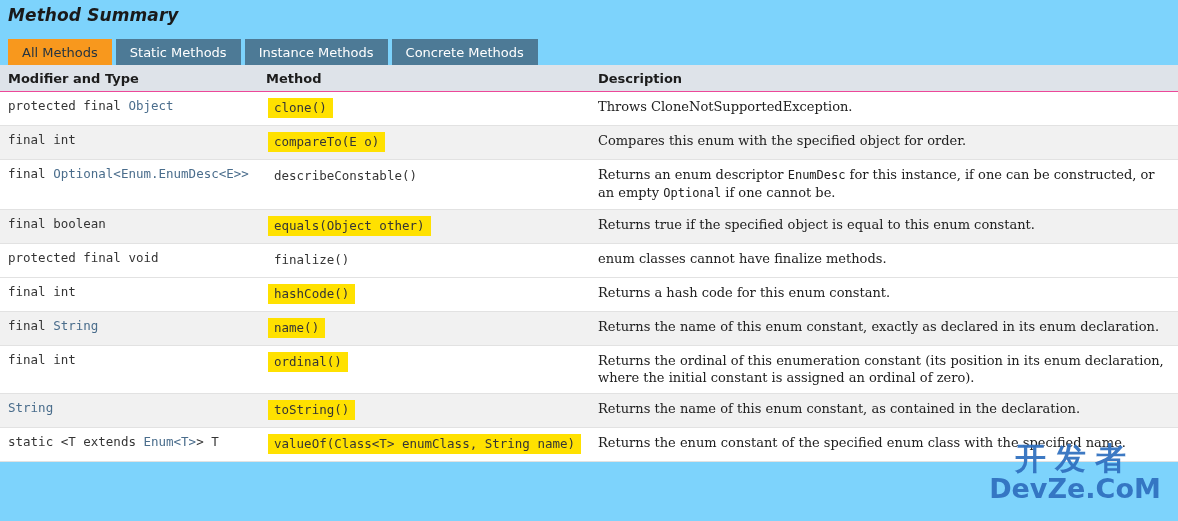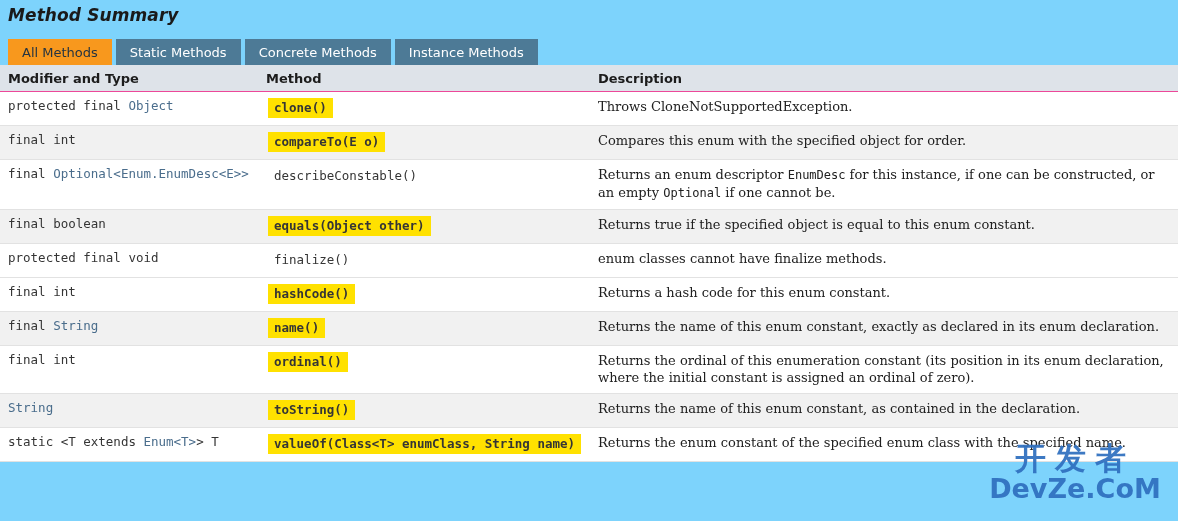--- a/index.html
+++ b/index.html
@@ -99,21 +99,20 @@
     color: #353535;
     white-space: nowrap;
     padding-left: 10px;
     position: relative;
     z-index: 1;
   }
   td.method .mark {
     background: #ffe100;
     padding: 2px 6px 3px 6px;
     display: inline-block;
-    font-weight: bold;
   }
   td.method .nomark {
     padding: 2px 6px 3px 6px;
     display: inline-block;
   }
   .lnk { color: #4a6d8c; }
 
   td.desc {
     font-family: "DejaVu Serif", "Liberation Serif", serif;
     font-size: 13px;
@@ -159,22 +158,22 @@
 </head>
 <body>
 
 <div class="page">
 
   <div class="section-title">Method Summary</div>
 
   <div class="tabs" id="tabs-host">
       <div class="tab active">All Methods</div>
       <div class="tab">Static Methods</div>
+      <div class="tab">Instance Methods</div>
       <div class="tab">Concrete Methods</div>
-      <div class="tab">Instance Methods</div>
     </div>
 
   <table class="summary">
     <colgroup>
       <col class="c-mod">
         <col class="c-meth">
         <col class="c-desc">
     </colgroup>
     <thead>
       <tr>

